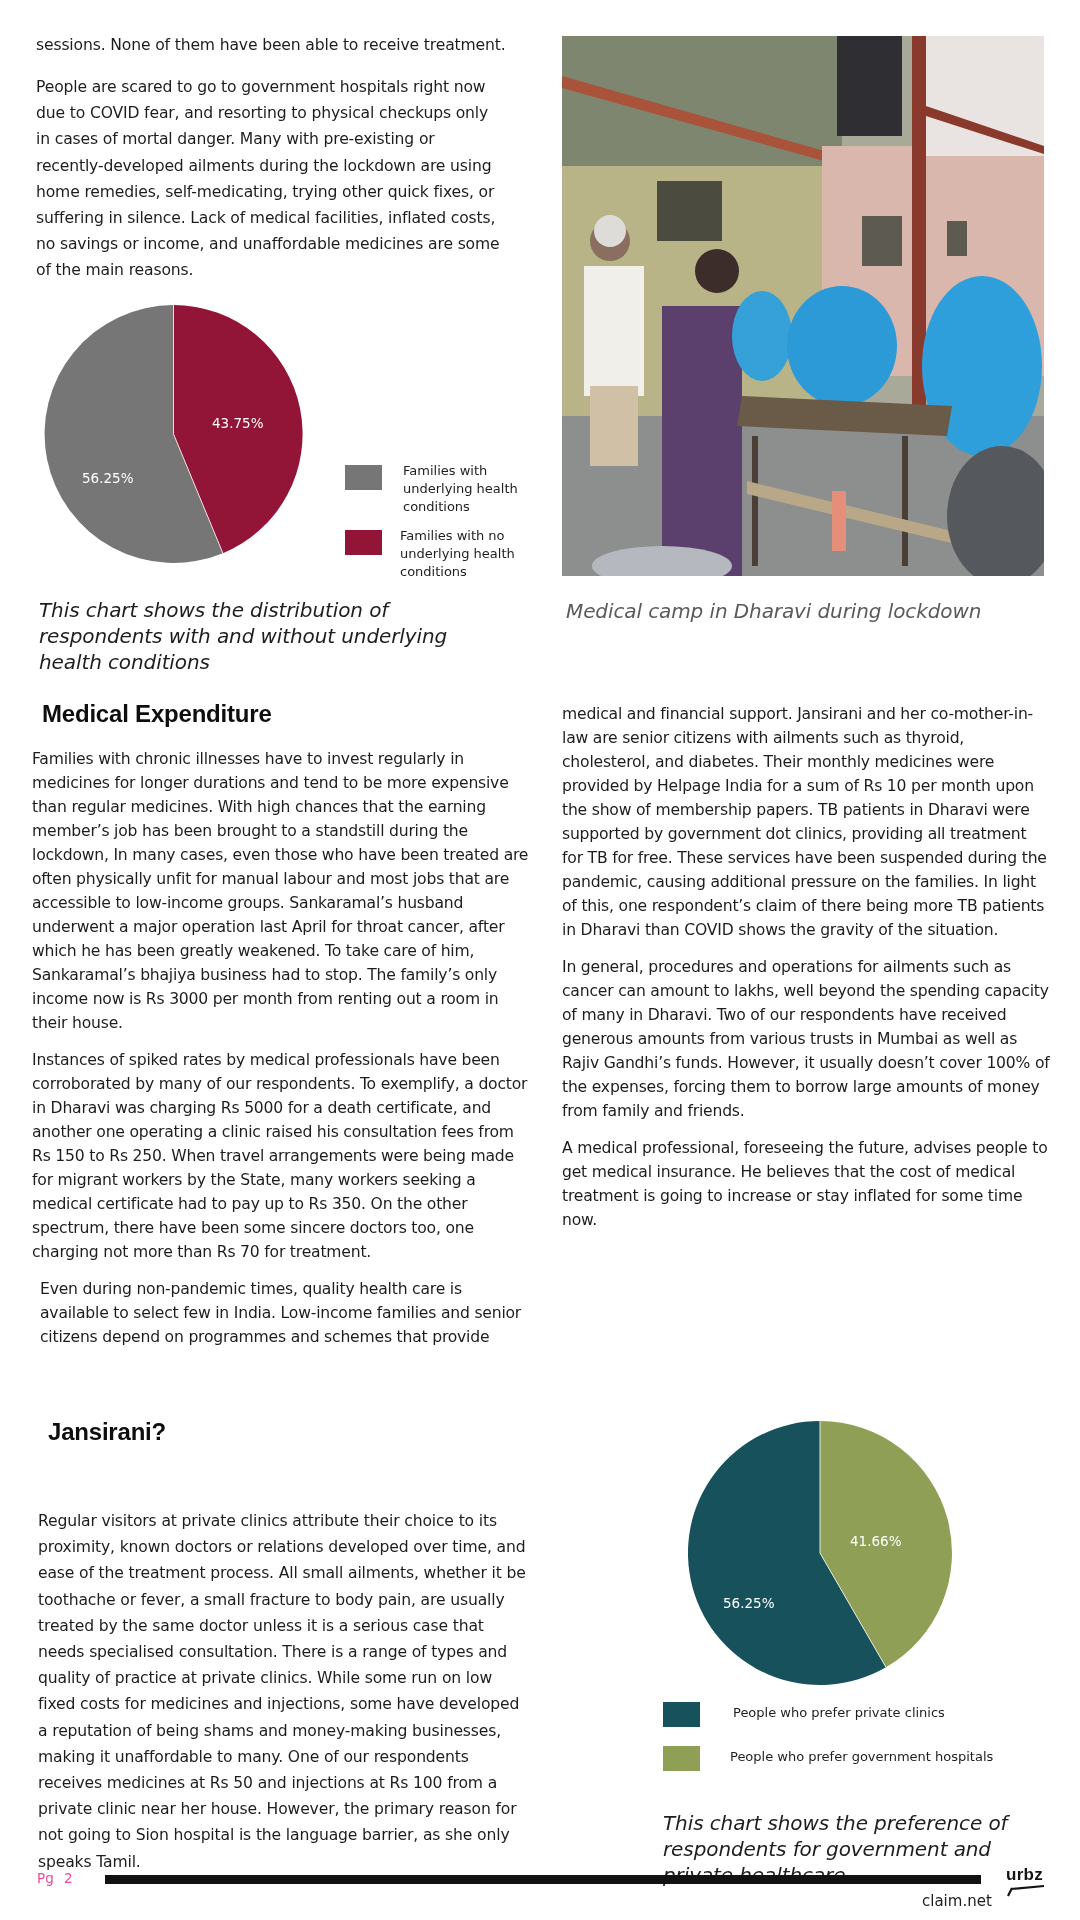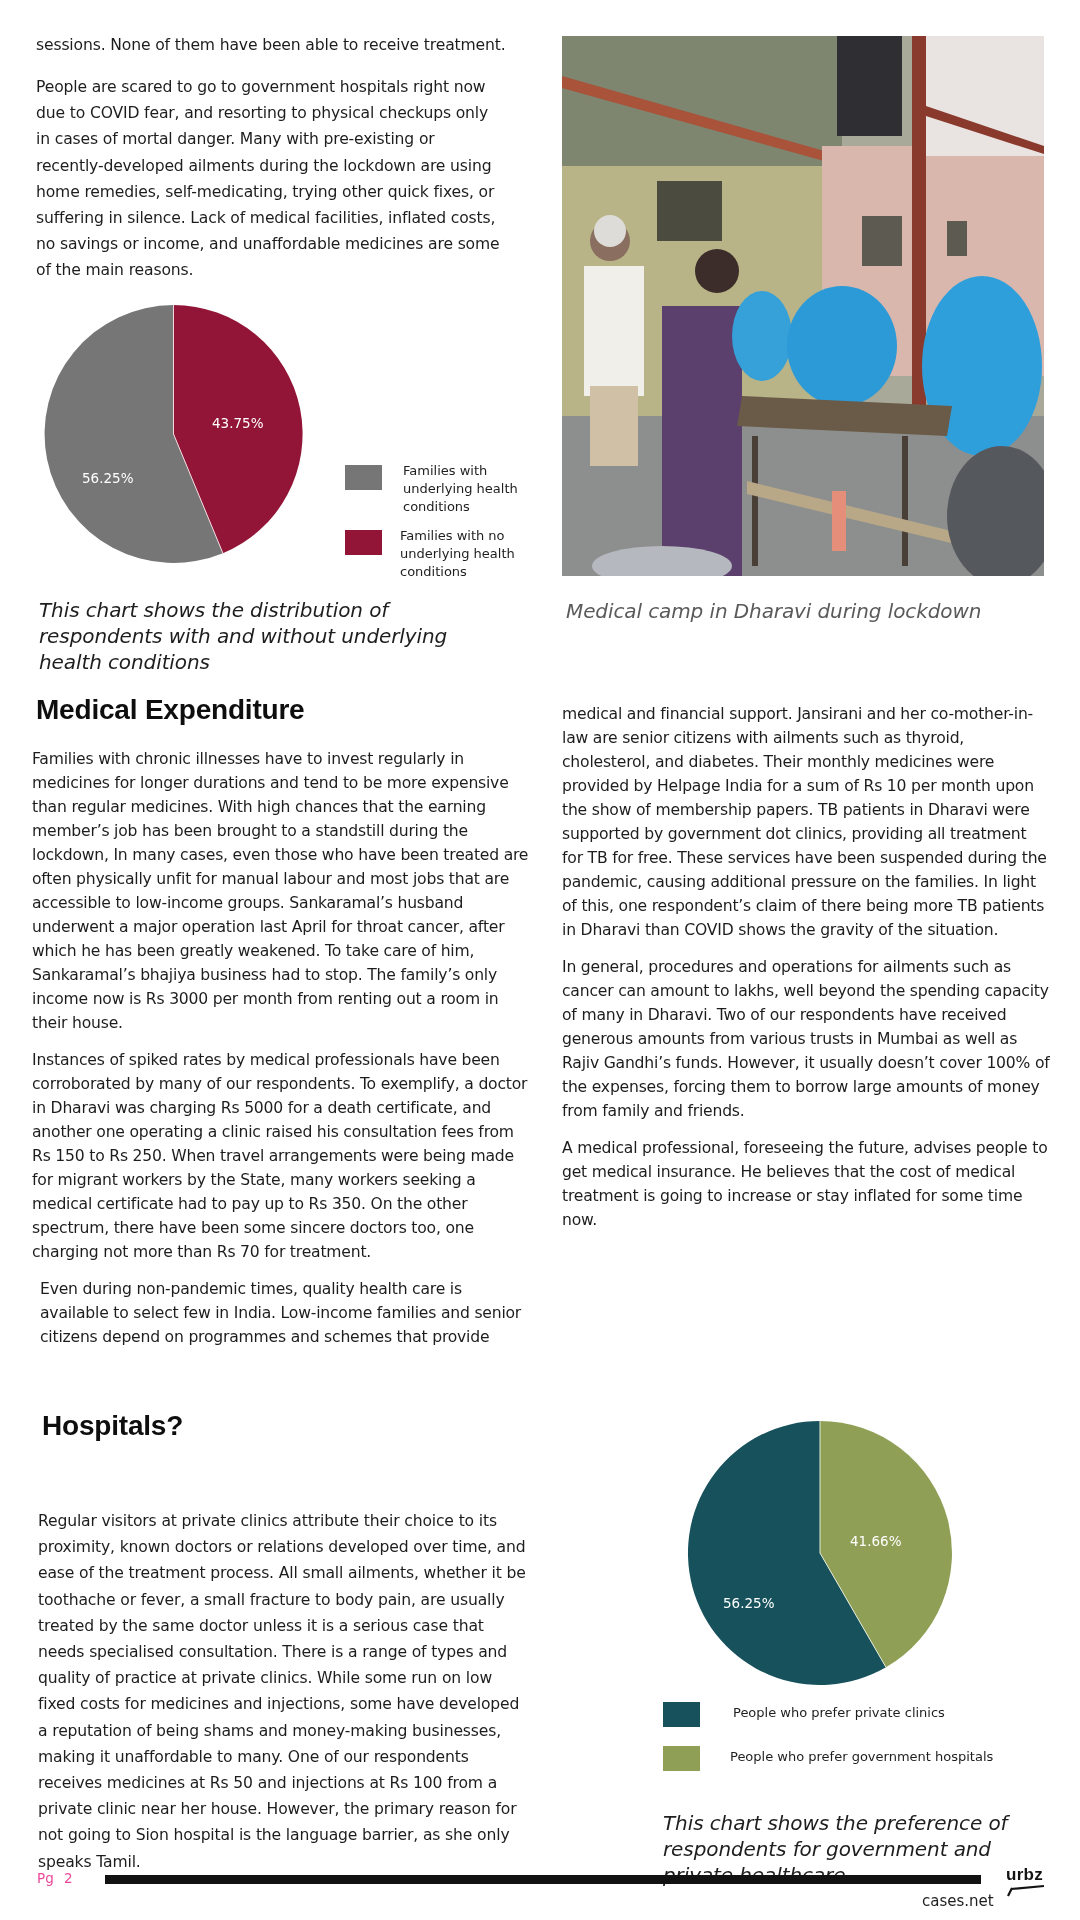--- a/index.html
+++ b/index.html
@@ -8,21 +8,21 @@
     font-family: "DejaVu Sans", sans-serif; color: #1b1b1b;
   }
   .abs { position: absolute; }
   .para {
     font-size: 15.6px; line-height: 24.2px; color: #1d1d1d; margin: 0;
     letter-spacing: -0.15px;
   }
   .para-b { font-size: 15.6px; line-height: 24px; letter-spacing: -0.2px; }
   .h2 {
     font-family: "Liberation Sans", sans-serif; font-weight: bold;
-    font-size: 28px; color: #0e0e0e; margin: 4px; letter-spacing: -0.2px;
+    font-size: 24px; color: #0e0e0e; margin: 10px; letter-spacing: -0.2px;
   }
   .caption {
     font-style: italic; font-size: 20px; line-height: 26px; color: #1e1e1e;
     letter-spacing: -0.1px;
   }
   .caption.grey { color: #5a5a5a; }
   .legend-text { font-size: 13px; line-height: 18px; color: #1e1e1e; }
   .swatch { position: absolute; width: 37px; height: 25px; }
   .pie-label { fill: #ffffff; font-family: "DejaVu Sans", sans-serif; font-size: 13.5px; }
   .photo {
@@ -113,21 +113,21 @@
   <p class="para para-b" style="margin:8px;">Even during non-pandemic times, quality health care is available to select few in India. Low-income families and senior citizens depend on programmes and schemes that provide</p>
 </div>
 
 <div class="abs" style="left:562px; top:702px; width:490px;">
   <p class="para para-b" style="margin:0 0 13px 0;">medical and financial support. Jansirani and her co-mother-in-law are senior citizens with ailments such as thyroid, cholesterol, and diabetes. Their monthly medicines were provided by Helpage India for a sum of Rs 10 per month upon the show of membership papers. TB patients in Dharavi were supported by government dot clinics, providing all treatment for TB for free. These services have been suspended during the pandemic, causing additional pressure on the families. In light of this, one respondent’s claim of there being more TB patients in Dharavi than COVID shows the gravity of the situation.</p>
   <p class="para para-b" style="margin:0 0 13px 0;">In general, procedures and operations for ailments such as cancer can amount to lakhs, well beyond the spending capacity of many in Dharavi. Two of our respondents have received generous amounts from various trusts in Mumbai as well as Rajiv Gandhi’s funds. However, it usually doesn’t cover 100% of the expenses, forcing them to borrow large amounts of money from family and friends.</p>
   <p class="para para-b" style="margin:0;">A medical professional, foreseeing the future, advises people to get medical insurance. He believes that the cost of medical treatment is going to increase or stay inflated for some time now.</p>
 </div>
 
 <div class="abs h2" style="left:38px; top:1402px; line-height:40px; width:480px;">
-  <div>Hospitals?</div>
+  <div>Jansirani?</div>
 </div>
 <p class="abs para" style="left:38px; top:1508px; width:490px; line-height:26.2px;">Regular visitors at private clinics attribute their choice to its proximity, known doctors or relations developed over time, and ease of the treatment process. All small ailments, whether it be toothache or fever, a small fracture to body pain, are usually treated by the same doctor unless it is a serious case that needs specialised consultation. There is a range of types and quality of practice at private clinics. While some run on low fixed costs for medicines and injections, some have developed a reputation of being shams and money-making businesses, making it unaffordable to many. One of our respondents receives medicines at Rs 50 and injections at Rs 100 from a private clinic near her house. However, the primary reason for not going to Sion hospital is the language barrier, as she only speaks Tamil.</p>
 
 <div class="abs" style="left:680px; top:1415px; width:280px; height:280px;">
   <svg width="280" height="280" viewBox="0 0 280 280">
 
     <path d="M140,138 L140,6 A132,132 0 0,1 206,252.3 Z" fill="#8f9f55"></path>
     <path d="M140,138 L206,252.3 A132,132 0 1,1 140,6 Z" fill="#17515c"></path>
     <line x1="140" y1="138" x2="140" y2="6" stroke="#e8edd8" stroke-width="1"></line>
     <line x1="140" y1="138" x2="206" y2="252.3" stroke="#e8edd8" stroke-width="1"></line>
@@ -142,19 +142,19 @@
   <div class="swatch" style="left:663px; top:1746px; background:#8f9f55;"></div>
   <div class="abs legend-text" style="left:730px; top:1748px; white-space:nowrap;">People who prefer government hospitals</div>
 </div>
 <div class="abs caption" style="left:663px; top:1810px; width:370px;">This chart shows the preference of respondents for government and private healthcare.</div>
 
 <div class="abs" style="left:37px; top:1870px; font-size:13.5px; color:#ec4899;">
   <span>Pg</span>
   <span style="margin-left:6px;">2</span>
 </div>
 <div class="footer-bar"></div>
-<div class="abs" style="left:922px; top:1892px; font-size:15px; color:#1e1e1e;">cases.net</div>
+<div class="abs" style="left:922px; top:1892px; font-size:15px; color:#1e1e1e;">claim.net</div>
 <div class="abs" style="left:1006px; top:1866px; width:44px; height:36px;">
   <div style="font-family:'Liberation Sans', sans-serif; font-weight:bold; font-size:17px; line-height:18px; color:#141414; letter-spacing:0.3px;">urbz</div>
   <svg width="44" height="14" viewBox="0 0 44 14" style="display:block;">
     <path d="M2,12 L6,4 M5,5 L38,2" stroke="#141414" stroke-width="2.2" fill="none"></path>
   </svg>
 </div>
 
 </body></html>

